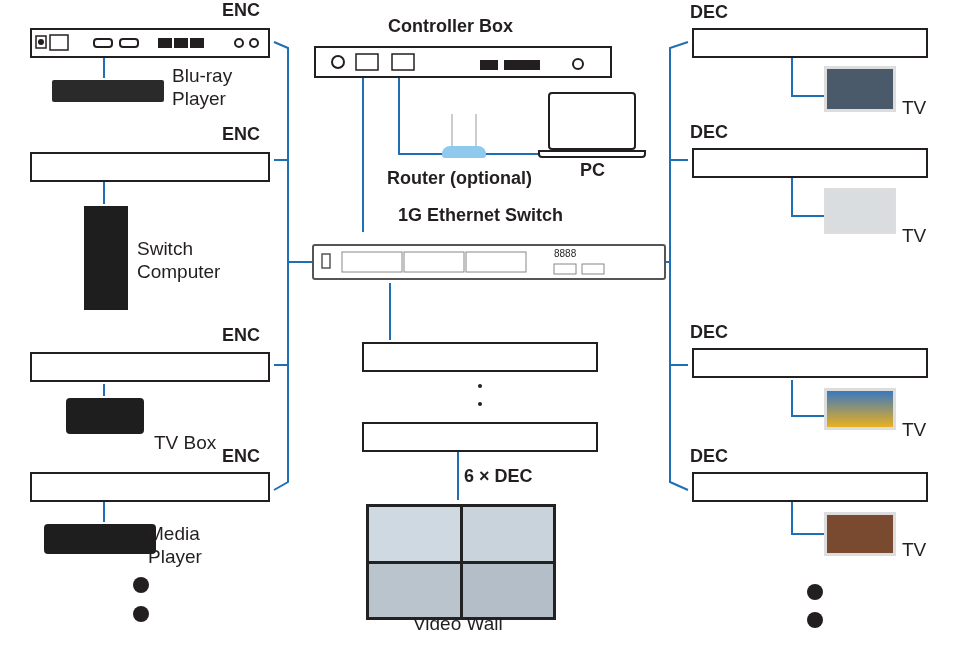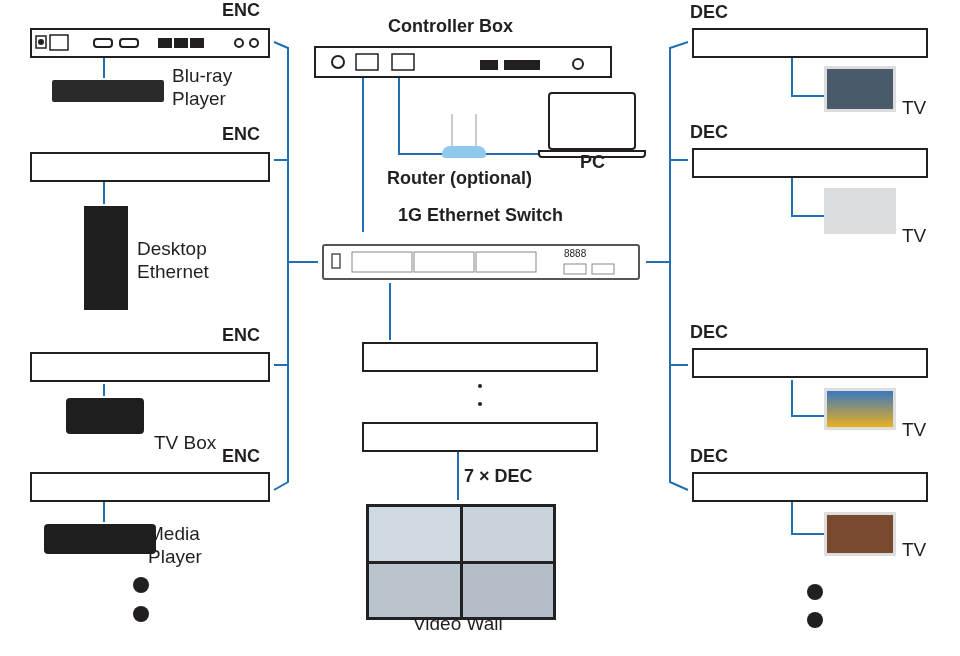--- a/index.html
+++ b/index.html
@@ -67,22 +67,22 @@
 <div class="abs" style="left:52px;top:80px;width:112px;height:22px;background:#2a2a2a;border-radius:2px;"></div>
 <div class="abs lbl" style="left:172px;top:64px;">
   <div>Blu-ray</div>
   <div>Player</div>
 </div>
 
 <div class="abs title-b" style="left:222px;top:124px;">ENC</div>
 <div class="dev" style="left:30px;top:152px;width:240px;height:30px;"></div>
 <div class="abs" style="left:84px;top:206px;width:44px;height:104px;background:#1e1e1e;"></div>
 <div class="abs lbl" style="left:137px;top:237px;">
-  <div>Desktop</div>
-  <div>Ethernet</div>
+  <div>Switch</div>
+  <div>Computer</div>
 </div>
 
 <div class="abs title-b" style="left:222px;top:325px;">ENC</div>
 <div class="dev" style="left:30px;top:352px;width:240px;height:30px;"></div>
 <div class="abs" style="left:66px;top:398px;width:78px;height:36px;background:#1e1e1e;border-radius:4px;"></div>
 <div class="abs lbl" style="left:154px;top:431px;">TV Box</div>
 
 <div class="abs title-b" style="left:222px;top:446px;">ENC</div>
 <div class="dev" style="left:30px;top:472px;width:240px;height:30px;"></div>
 <div class="abs" style="left:44px;top:524px;width:112px;height:30px;background:#1e1e1e;border-radius:4px;"></div>
@@ -104,40 +104,40 @@
     <circle cx="262" cy="16" r="5" fill="none" stroke="#231f20" stroke-width="2"></circle>
   </svg>
 </div>
 
 <div class="abs" style="left:442px;top:146px;width:44px;height:12px;background:#8fc9ee;border-radius:8px 8px 3px 3px;"></div>
 <div class="abs" style="left:451px;top:114px;width:2px;height:32px;background:#ccc;"></div>
 <div class="abs" style="left:475px;top:114px;width:2px;height:32px;background:#ccc;"></div>
 <div class="abs title-b" style="left:387px;top:168px;text-align:right;">Router (optional)</div>
 <div class="abs" style="left:548px;top:92px;width:88px;height:58px;border:2px solid #231f20;border-radius:4px;box-sizing:border-box;"></div>
 <div class="abs" style="left:538px;top:150px;width:108px;height:8px;border:2px solid #231f20;border-radius:0 0 4px 4px;box-sizing:border-box;"></div>
-<div class="abs title-b" style="left:580px;top:152px;">PC</div>
+<div class="abs title-b" style="left:580px;top:160px;">PC</div>
 
 <div class="abs title-b" style="left:398px;top:205px;text-align:right;">1G Ethernet Switch</div>
-<div class="abs" style="left:322px;top:244px;width:318px;height:36px;border:2px solid #555;border-radius:3px;box-sizing:border-box;background:#fff;">
+<div class="abs" style="left:312px;top:244px;width:354px;height:36px;border:2px solid #555;border-radius:3px;box-sizing:border-box;background:#fff;">
   <svg width="318" height="36">
     <rect x="8" y="8" width="8" height="14" fill="none" stroke="#555" stroke-width="1.5"></rect>
     <rect x="28" y="6" width="60" height="20" fill="none" stroke="#888"></rect>
     <rect x="90" y="6" width="60" height="20" fill="none" stroke="#888"></rect>
     <rect x="152" y="6" width="60" height="20" fill="none" stroke="#888"></rect>
     <rect x="240" y="18" width="22" height="10" fill="none" stroke="#888"></rect>
     <rect x="268" y="18" width="22" height="10" fill="none" stroke="#888"></rect>
   </svg>
   <div class="abs" style="left:240px;top:2px;font-size:10px;">8888</div>
 </div>
 
 <div class="dev" style="left:362px;top:342px;width:236px;height:30px;"></div>
 <div class="sdot" style="left:478px;top:384px;"></div>
 <div class="sdot" style="left:478px;top:402px;"></div>
 <div class="dev" style="left:362px;top:422px;width:236px;height:30px;"></div>
-<div class="abs title-b" style="left:464px;top:466px;">7 × DEC</div>
+<div class="abs title-b" style="left:464px;top:466px;">6 × DEC</div>
 <div class="abs" style="left:366px;top:504px;width:190px;height:116px;display:grid;grid-template-columns:1fr 1fr;grid-template-rows:1fr 1fr;gap:3px;background:#222;padding:3px;box-sizing:border-box;">
   <div style="background:#cfd9e2;"></div>
   <div style="background:#c9d3dc;"></div>
   <div style="background:#b9c4cd;"></div>
   <div style="background:#b3bec8;"></div>
 </div>
 <div class="abs lbl" style="left:413px;top:612px;">Video Wall</div>
 
 <div class="abs title-b" style="left:690px;top:2px;">DEC</div>
 <div class="dev" style="left:692px;top:28px;width:236px;height:30px;"></div>

